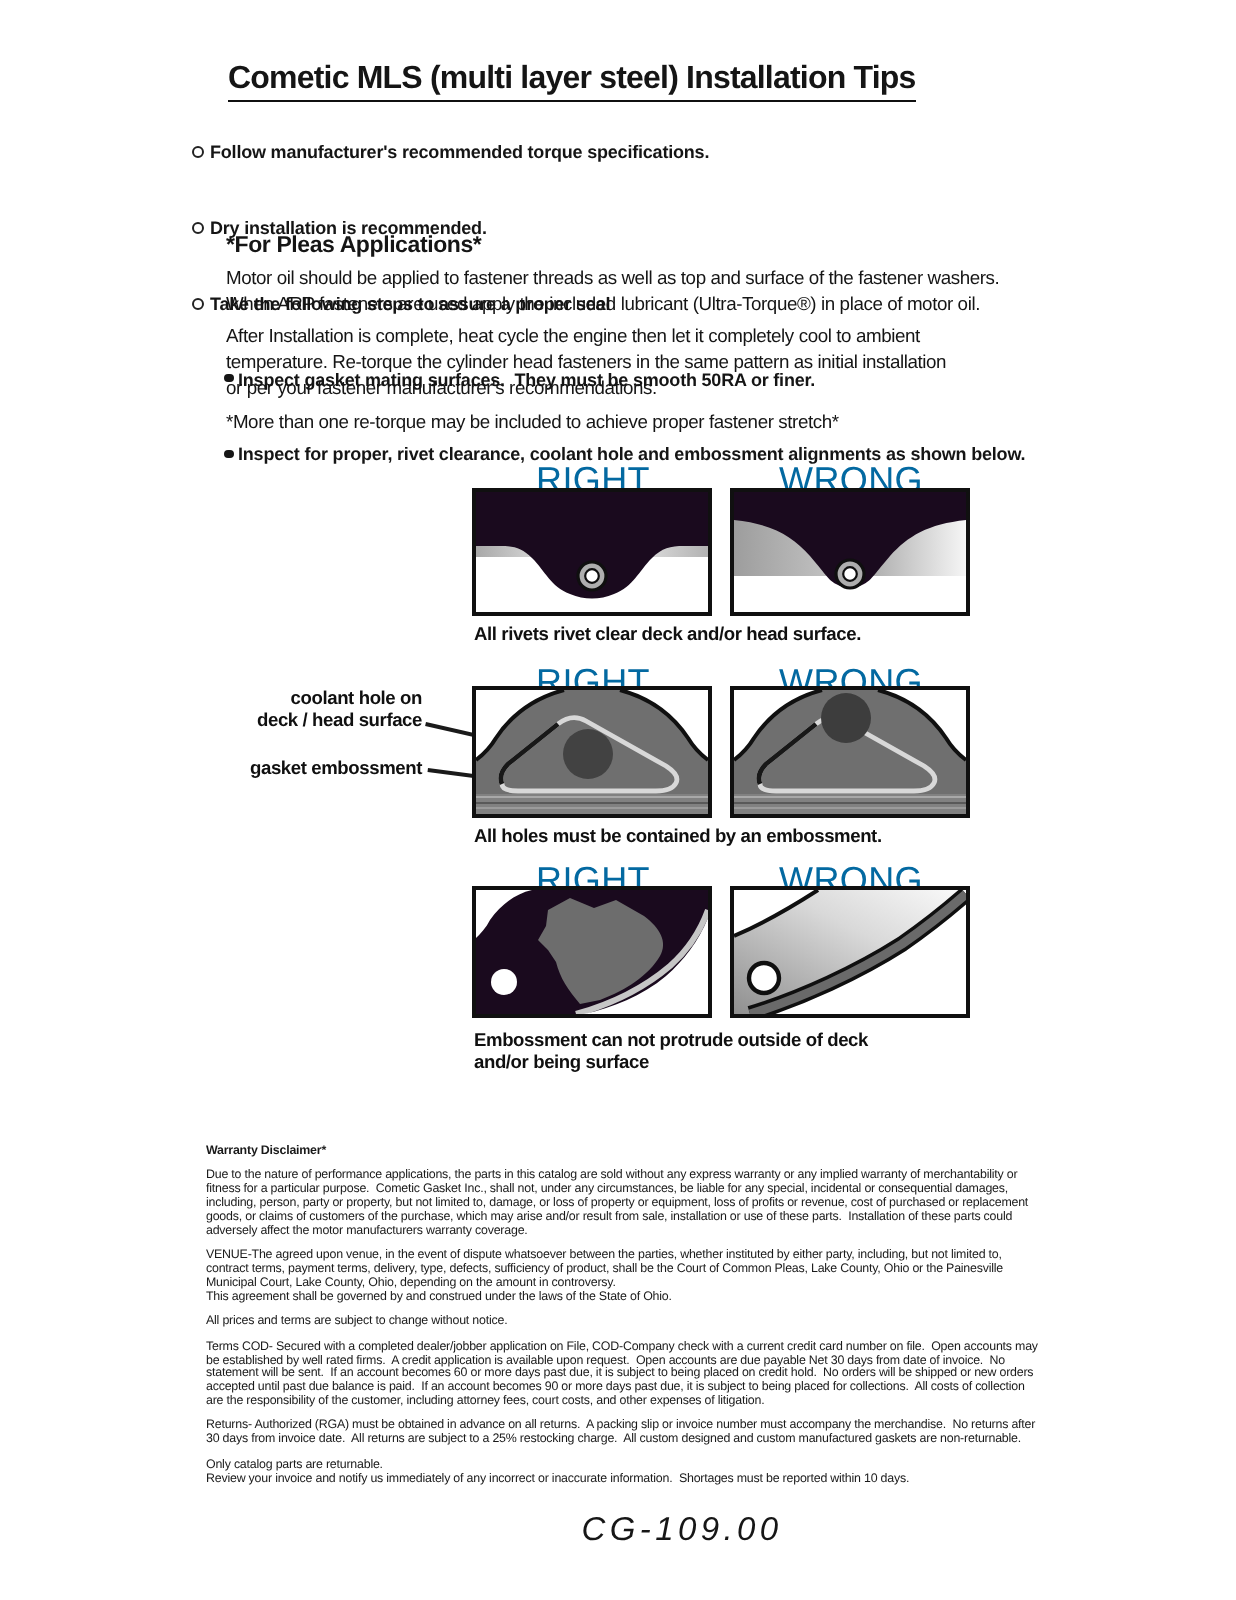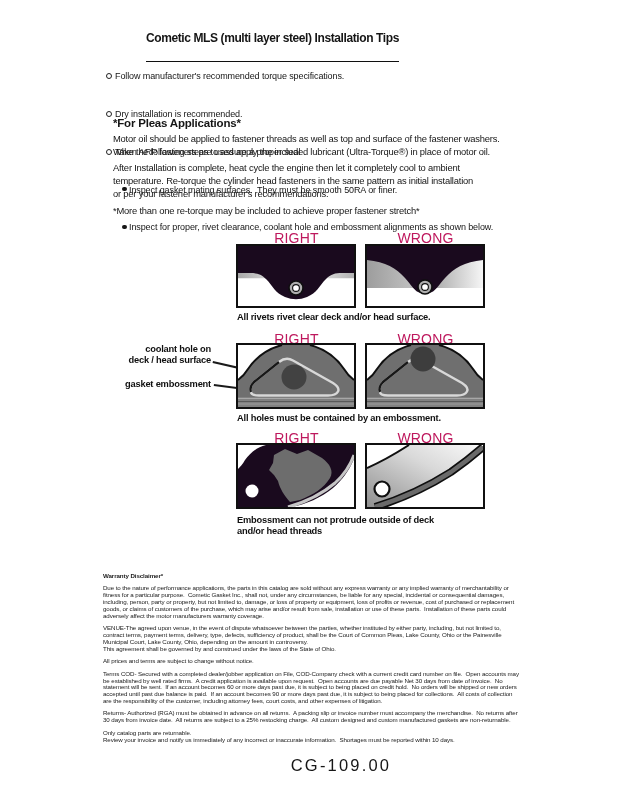--- a/index.html
+++ b/index.html
@@ -2,41 +2,41 @@
 <html><head>
 <meta charset="utf-8">
 <style>
   html,body{margin:0;padding:0;background:#ffffff;}
   .page{
     position:relative;width:618px;height:800px;background:#ffffff;
     font-family:"Liberation Sans", sans-serif;color:#151515;overflow:hidden;
   }
   .abs{position:absolute;}
   .title{
-    left:114px;top:31px;font-size:12px;font-weight:700;letter-spacing:-0.4px;
-    border-bottom:1.5px solid #101010;padding-bottom:16px;white-space:pre;margin-left:32px;
+    left:114px;top:31px;font-size:16px;font-weight:700;letter-spacing:-0.4px;
+    border-bottom:1.5px solid #101010;padding-bottom:1px;white-space:pre;
   }
   .body-txt{font-size:9px;letter-spacing:-0.1px;line-height:12.6px;white-space:pre;}
-  .tips{left:106px;top:45px;}
+  .tips{left:96px;top:45px;font-weight:bold;}
   .tip-row{display:flex;align-items:flex-start;height:12.6px;}
   .o-marker{width:4px;height:4px;border:1px solid #222;border-radius:50%;margin:3.2px 3px 0 0;flex:none;}
   .d-marker{width:4.5px;height:4.5px;background:#161616;border-radius:50%;margin:3.2px 2.5px 0 0;flex:none;}
   .sub{padding-left:16px;}
   .diesel-h{left:113px;top:117px;font-size:11.5px;font-weight:700;letter-spacing:-0.2px;}
   .para{font-size:9.4px;letter-spacing:-0.2px;line-height:12.9px;white-space:pre;}
-  .dlabel{font-size:14px;letter-spacing:0.2px;width:121px;text-align:center;color:#be185d;}
+  .dlabel{font-size:18px;letter-spacing:0.2px;width:121px;text-align:center;color:#0369a1;}
   .dbox{border:2.5px solid #101010;background:#fff;line-height:0;}
   .dcap{font-size:9.3px;font-weight:700;letter-spacing:-0.2px;line-height:10.8px;white-space:pre;color:#101010;}
   .callout{font-size:9.3px;font-weight:700;letter-spacing:-0.2px;line-height:11.2px;
     white-space:pre;text-align:right;width:130px;color:#101010;}
   .cline{height:1.6px;background:#1a1a1a;transform-origin:left top;}
   .legal{left:103px;top:573px;width:430px;font-size:6.2px;letter-spacing:-0.1px;line-height:6.85px;color:#1a1a1a;}
   .legal p{margin:0 0 5.6px 0;white-space:pre;}
   .legal .lh{font-weight:700;}
-  .footer-code{left:284px;top:756px;width:114px;text-align:center;font-size:16.5px;letter-spacing:2.2px;color:#161616;white-space:pre;}
+  .footer-code{left:284px;top:756px;width:114px;text-align:center;font-size:16.5px;letter-spacing:2.2px;color:#161616;white-space:pre;font-style:italic;}
 </style>
 </head>
 <body>
 
 <div class="page">
 
   <div class="abs title">Cometic MLS (multi layer steel) Installation Tips</div>
 
   <div class="abs tips body-txt">
     <div class="tip-row">
@@ -190,21 +190,21 @@
       <path d="M0,0 H42 C28,9 14,17 0,23 Z" fill="#ffffff"></path>
       <path d="M42,0 C28,9 14,17 0,23" fill="none" stroke="#101010" stroke-width="2"></path>
       <path d="M10,62 C36,54 63,42 85,28 C98,19 109,10 116,3 L116,62 Z" fill="#ffffff"></path>
       <path d="M8,62 C34,54 62,41 84,27 C97,18 108,9 116,2" fill="none" stroke="#0f0f0f" stroke-width="8"></path>
       <path d="M8,62 C34,54 62,41 84,27 C97,18 108,9 116,2" fill="none" stroke="#6a6a6a" stroke-width="4.5"></path>
       <circle cx="15" cy="44" r="7.5" fill="#ffffff" stroke="#0f0f0f" stroke-width="2.2"></circle>
     </svg>
   </div>
 
   <div class="abs dcap" style="left:237px;top:515px;">Embossment can not protrude outside of deck
-and/or head threads</div>
+and/or being surface</div>
 
   <div class="abs legal">
     <p class="lh">Warranty Disclaimer*</p>
     <p>Due to the nature of performance applications, the parts in this catalog are sold without any express warranty or any implied warranty of merchantability or
 fitness for a particular purpose.  Cometic Gasket Inc., shall not, under any circumstances, be liable for any special, incidental or consequential damages,
 including, person, party or property, but not limited to, damage, or loss of property or equipment, loss of profits or revenue, cost of purchased or replacement
 goods, or claims of customers of the purchase, which may arise and/or result from sale, installation or use of these parts.  Installation of these parts could
 adversely affect the motor manufacturers warranty coverage.</p>
     <p>VENUE-The agreed upon venue, in the event of dispute whatsoever between the parties, whether instituted by either party, including, but not limited to,
 contract terms, payment terms, delivery, type, defects, sufficiency of product, shall be the Court of Common Pleas, Lake County, Ohio or the Painesville

